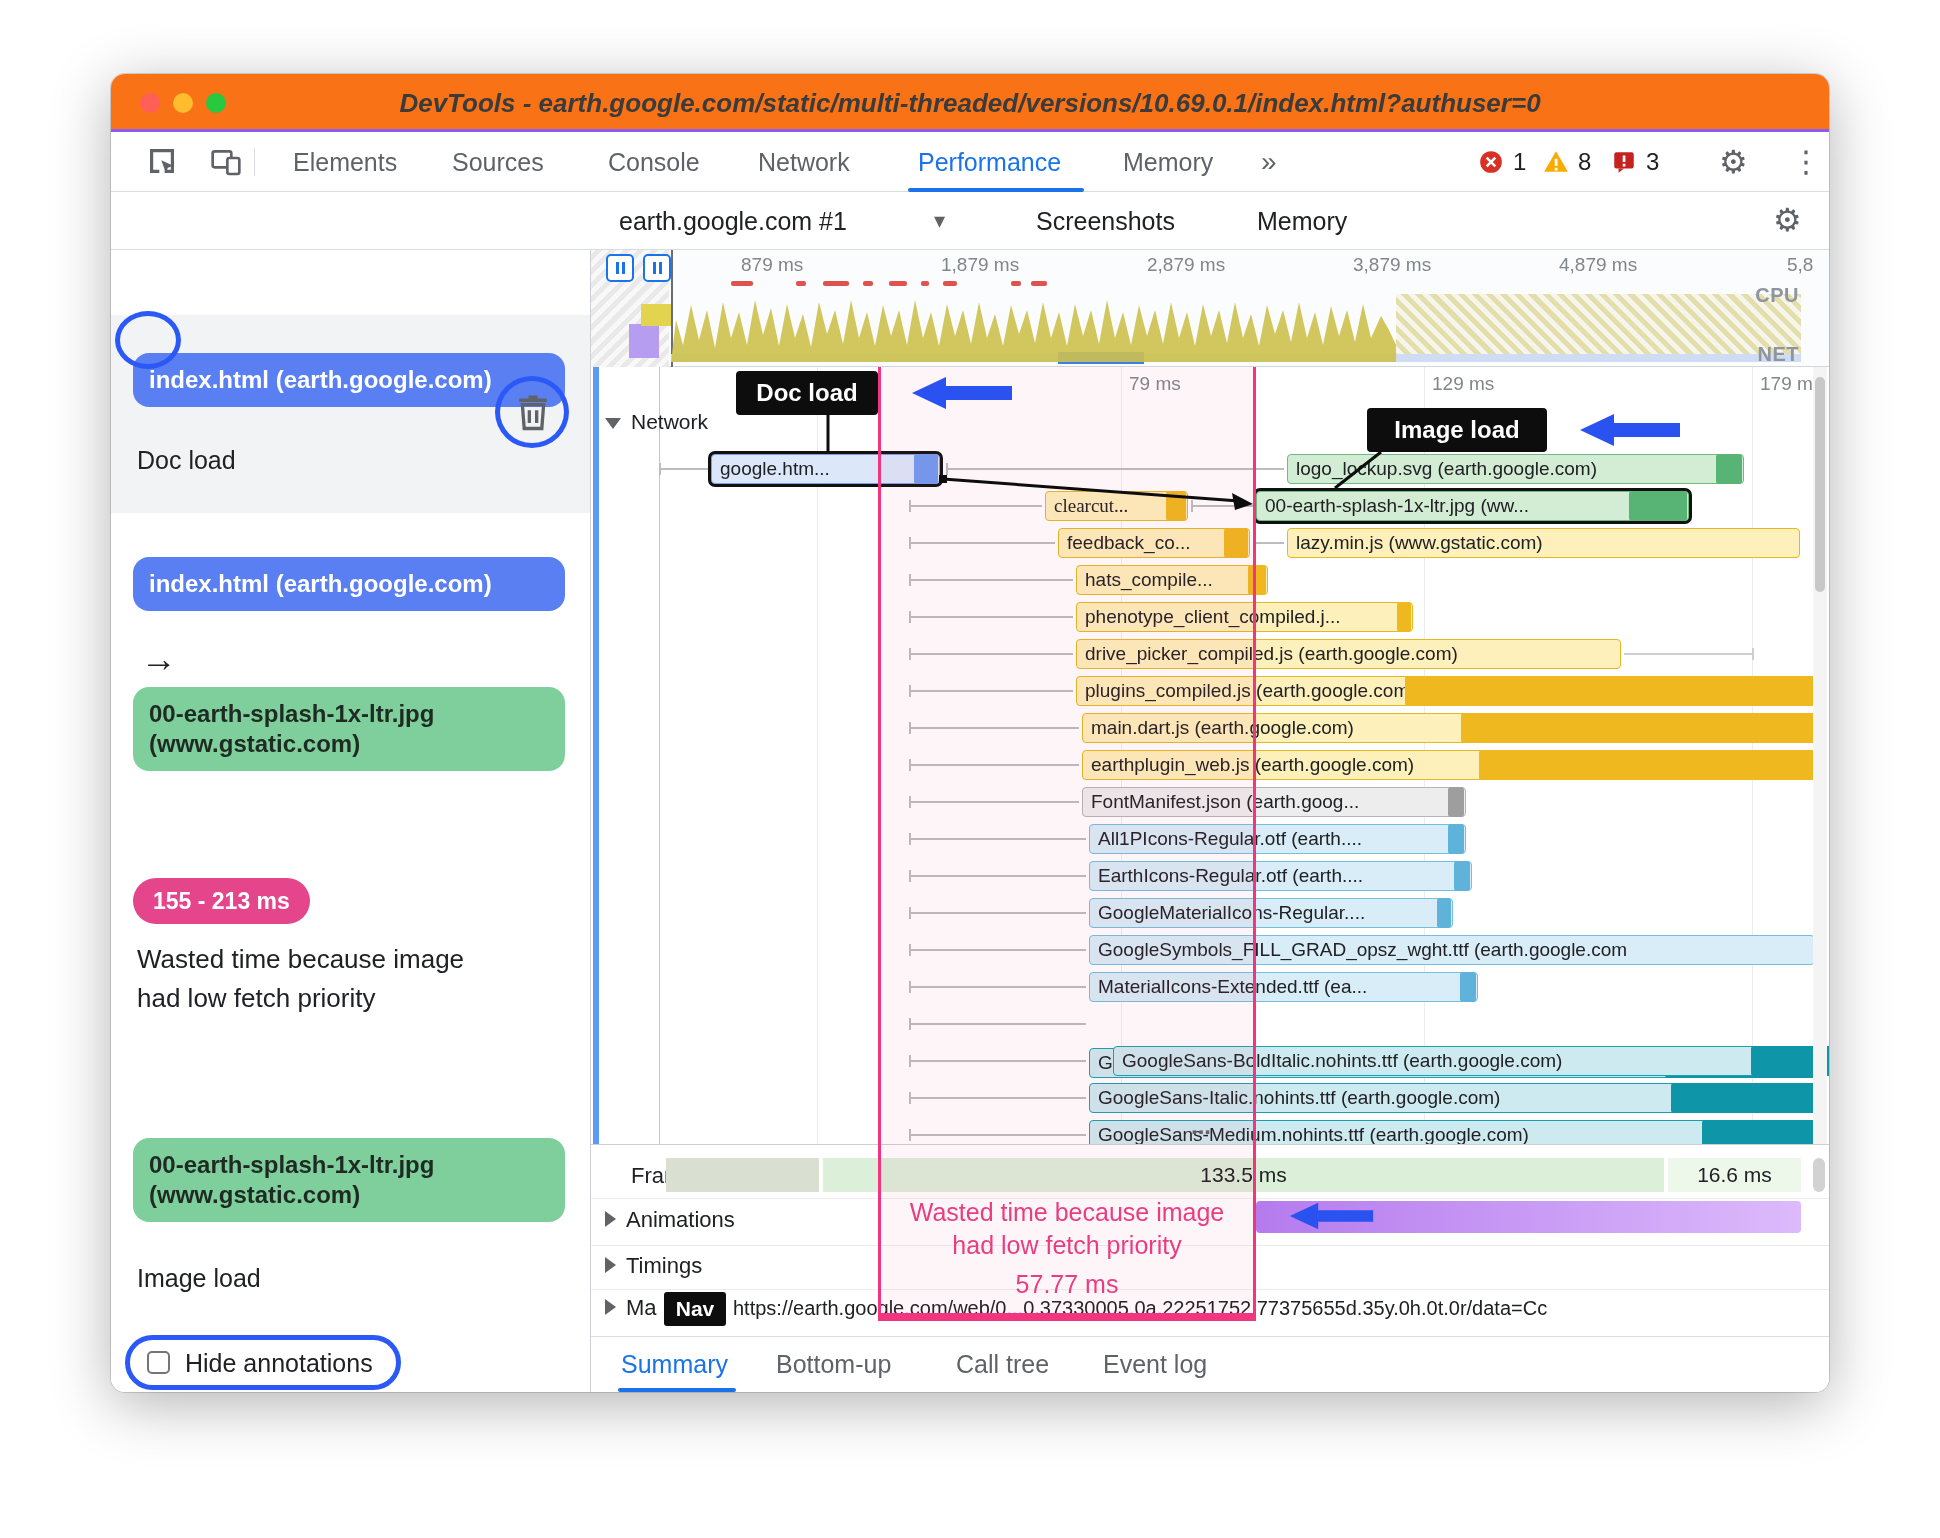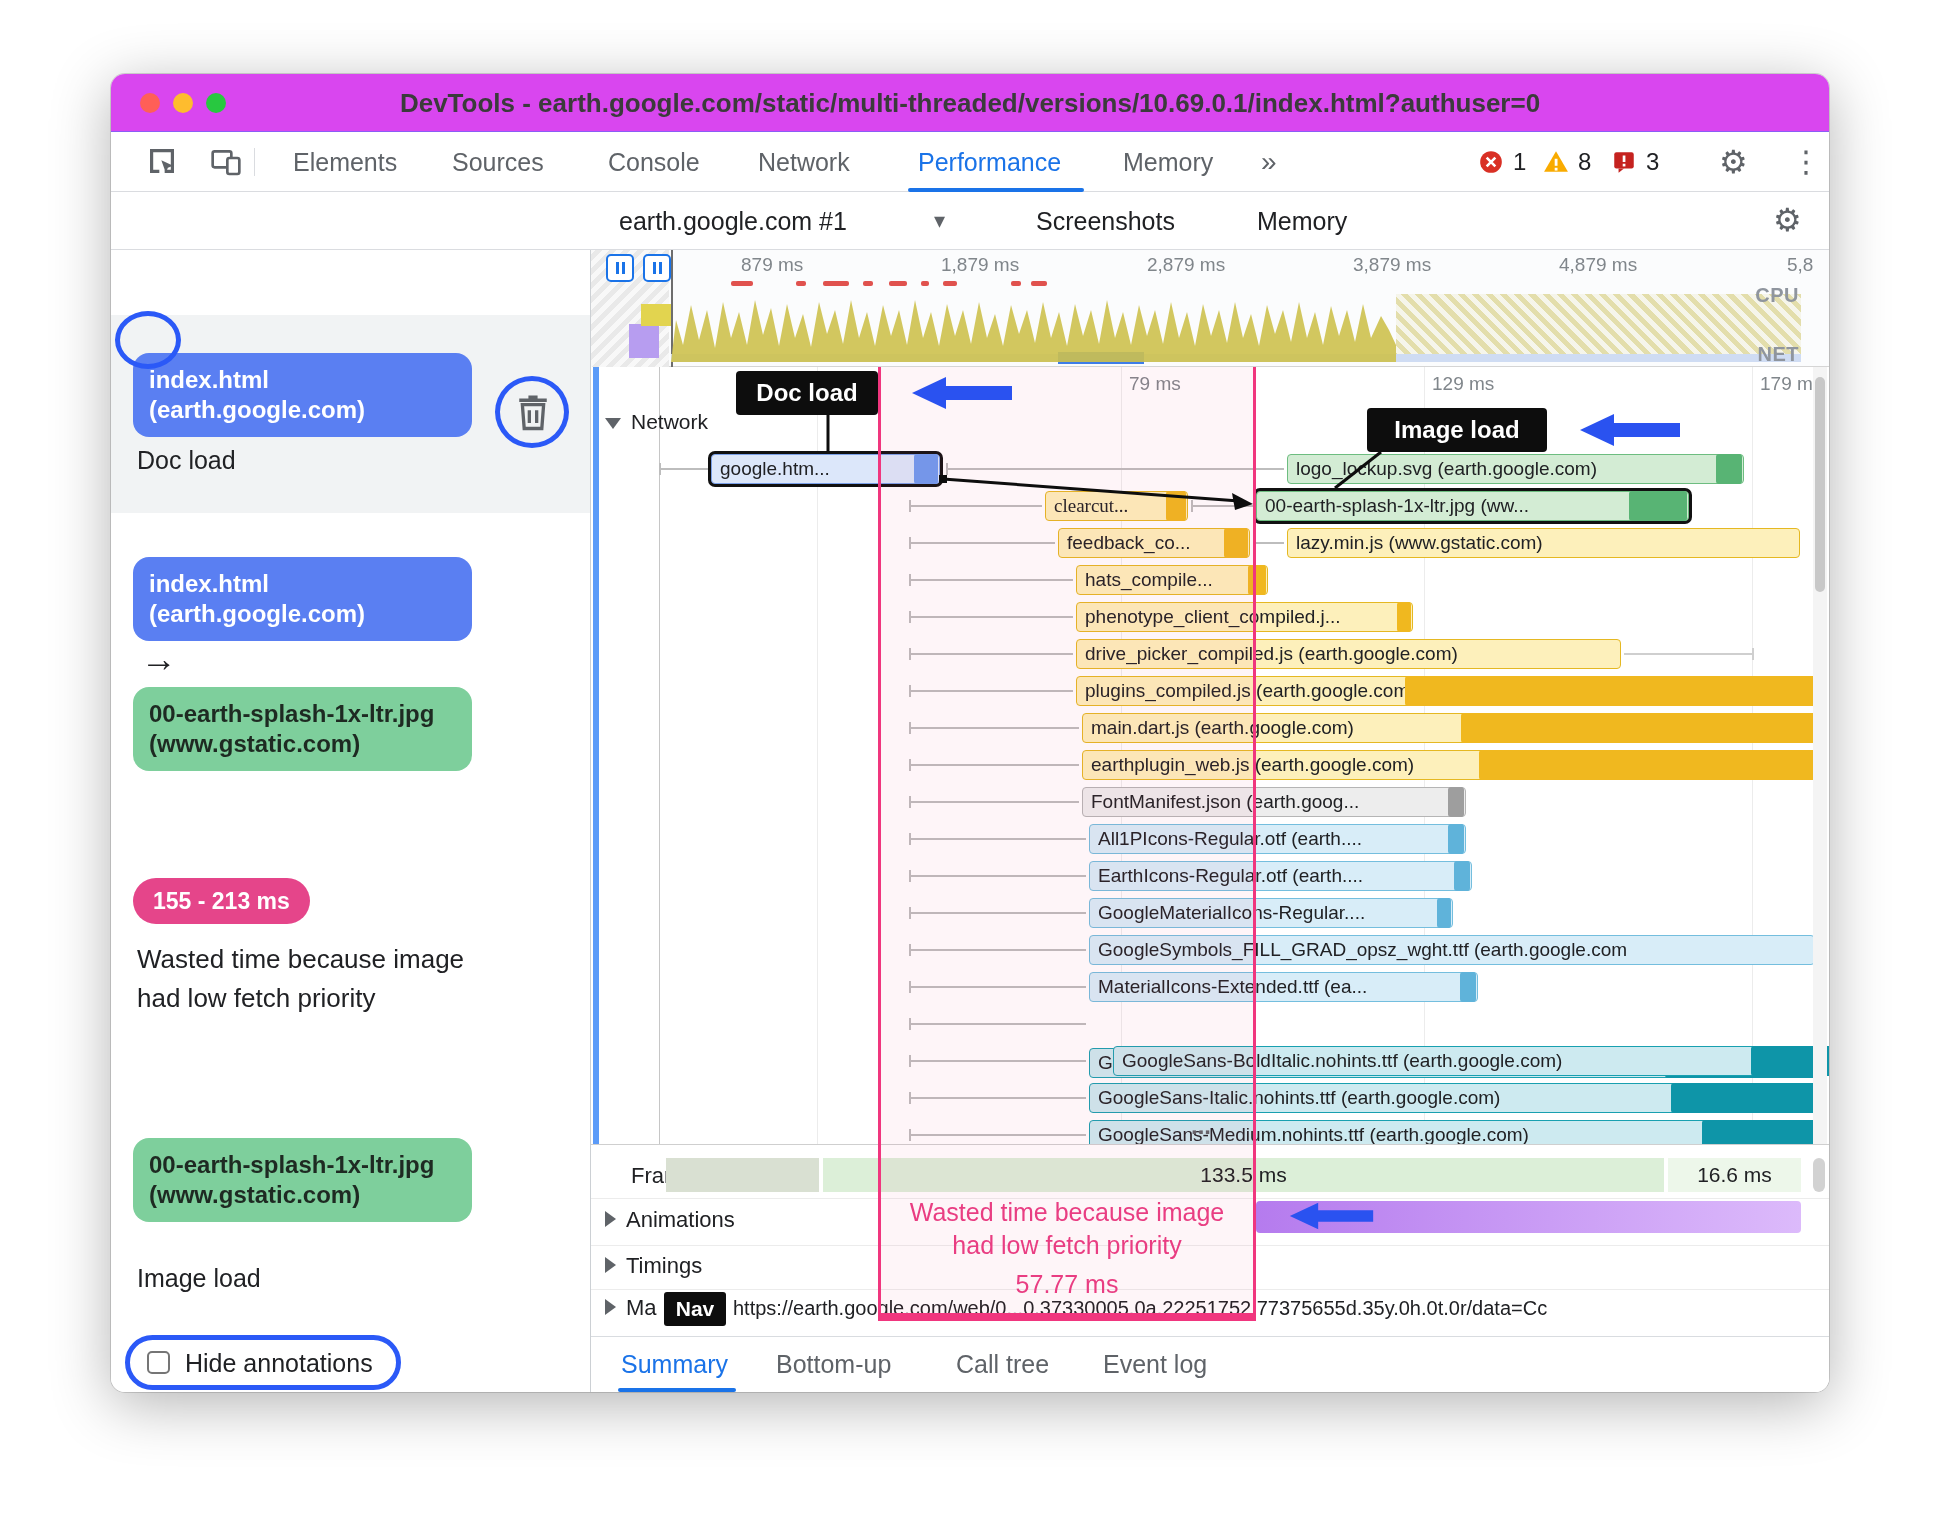--- a/index.html
+++ b/index.html
@@ -2,21 +2,21 @@
 <html><head>
 <meta charset="utf-8">
 <style>
   * { margin:0; padding:0; box-sizing:border-box; }
   html,body { width:1940px; height:1538px; background:#fff; font-family:"Liberation Sans",sans-serif; position:relative; overflow:hidden; }
 
   .window { position:absolute; left:111px; top:74px; width:1718px; height:1318px; background:#fff;
             border-radius:14px; overflow:hidden; box-shadow:0 12px 60px rgba(0,0,0,.30), 0 0 0 1px rgba(0,0,0,.14); }
 
   
-  .titlebar { position:absolute; top:0; left:0; right:0; height:58px; background:#d946ef; border-bottom:1px solid #8b5cf6; }
+  .titlebar { position:absolute; top:0; left:0; right:0; height:58px; background:#f97316; border-bottom:3px solid #8b5cf6;font-style:italic; }
   .title { line-height:58px; text-align:center; font-size:26px; font-weight:bold; color:#3b3b3b; }
   .tl { position:absolute; top:19px; width:20px; height:20px; border-radius:50%; }
   .tl.r{ left:29px; background:#ff5f57; } .tl.y{ left:62px; background:#febc2e; } .tl.g{ left:95px; background:#28c840; }
 
   
   .tabbar { position:absolute; top:58px; left:0; right:0; height:60px; background:#fff; border-bottom:1px solid #dadce0; }
   .tab { position:absolute; top:0; height:60px; line-height:60px; font-size:25px; color:#5f6368; cursor:default; }
   .tab.active { color:#1a73e8; }
   .tabline { position:absolute; top:56px; height:4px; background:#1a73e8; border-radius:2px; }
   .vdiv { position:absolute; width:1px; background:#dadce0; }
@@ -45,21 +45,21 @@
   .sidebar { position:absolute; left:0; top:0; width:480px; bottom:0; background:#fff; border-right:1px solid #ccd0d4; }
   .main { position:absolute; left:480px; top:0; right:0; bottom:0; overflow:hidden; background:#fff; }
 
   
   .sidetabs { position:absolute; top:0; left:0; right:0; height:65px; border-bottom:1px solid #e4e6e8; }
   .stab { position:absolute; top:0; height:65px; line-height:62px; font-size:25px; color:#5f6368; }
   .stab.active { color:#1a73e8; }
   .sbadge { position:absolute; top:16px; height:32px; line-height:28px; padding:0 10px; border:2px solid #9aa0a6; border-radius:16px; font-size:20px; color:#5f6368; }
   .stabline { position:absolute; top:61px; height:4px; background:#1a73e8; border-radius:2px; }
   .card1 { position:absolute; top:65px; left:0; right:0; height:198px; background:#f1f3f4; }
-  .pill { position:absolute; left:22px; width:339px; border-radius:16px; padding:12px 16px; font-weight:bold; font-size:24px; line-height:30px; }
+  .pill { position:absolute; left:22px; width:432px; border-radius:16px; padding:12px 16px; font-weight:bold; font-size:24px; line-height:30px; }
   .pill.bluep { background:#5a7ff2; color:#fff; }
   .pill.greenp { background:#7ecf9c; color:#1e2a22; }
   .pill.pinkp { background:#e5458a; color:#fff; border-radius:24px; font-size:23px; padding:8px 20px; width:auto; }
   .sidelabel { position:absolute; left:26px; font-size:25px; color:#202124; }
   .sidetext { position:absolute; left:26px; width:340px; font-size:26px; line-height:39px; color:#202124; }
   .arrowglyph { position:absolute; left:30px; font-size:36px; font-weight:bold; color:#202124; }
 
   
   .overview { position:absolute; left:0; top:0; width:1238px; height:117px; background:#fbfcfd; border-bottom:1px solid #d5d5d5; }
   .rlab { position:absolute; top:4px; font-size:19px; color:#80868b; }

